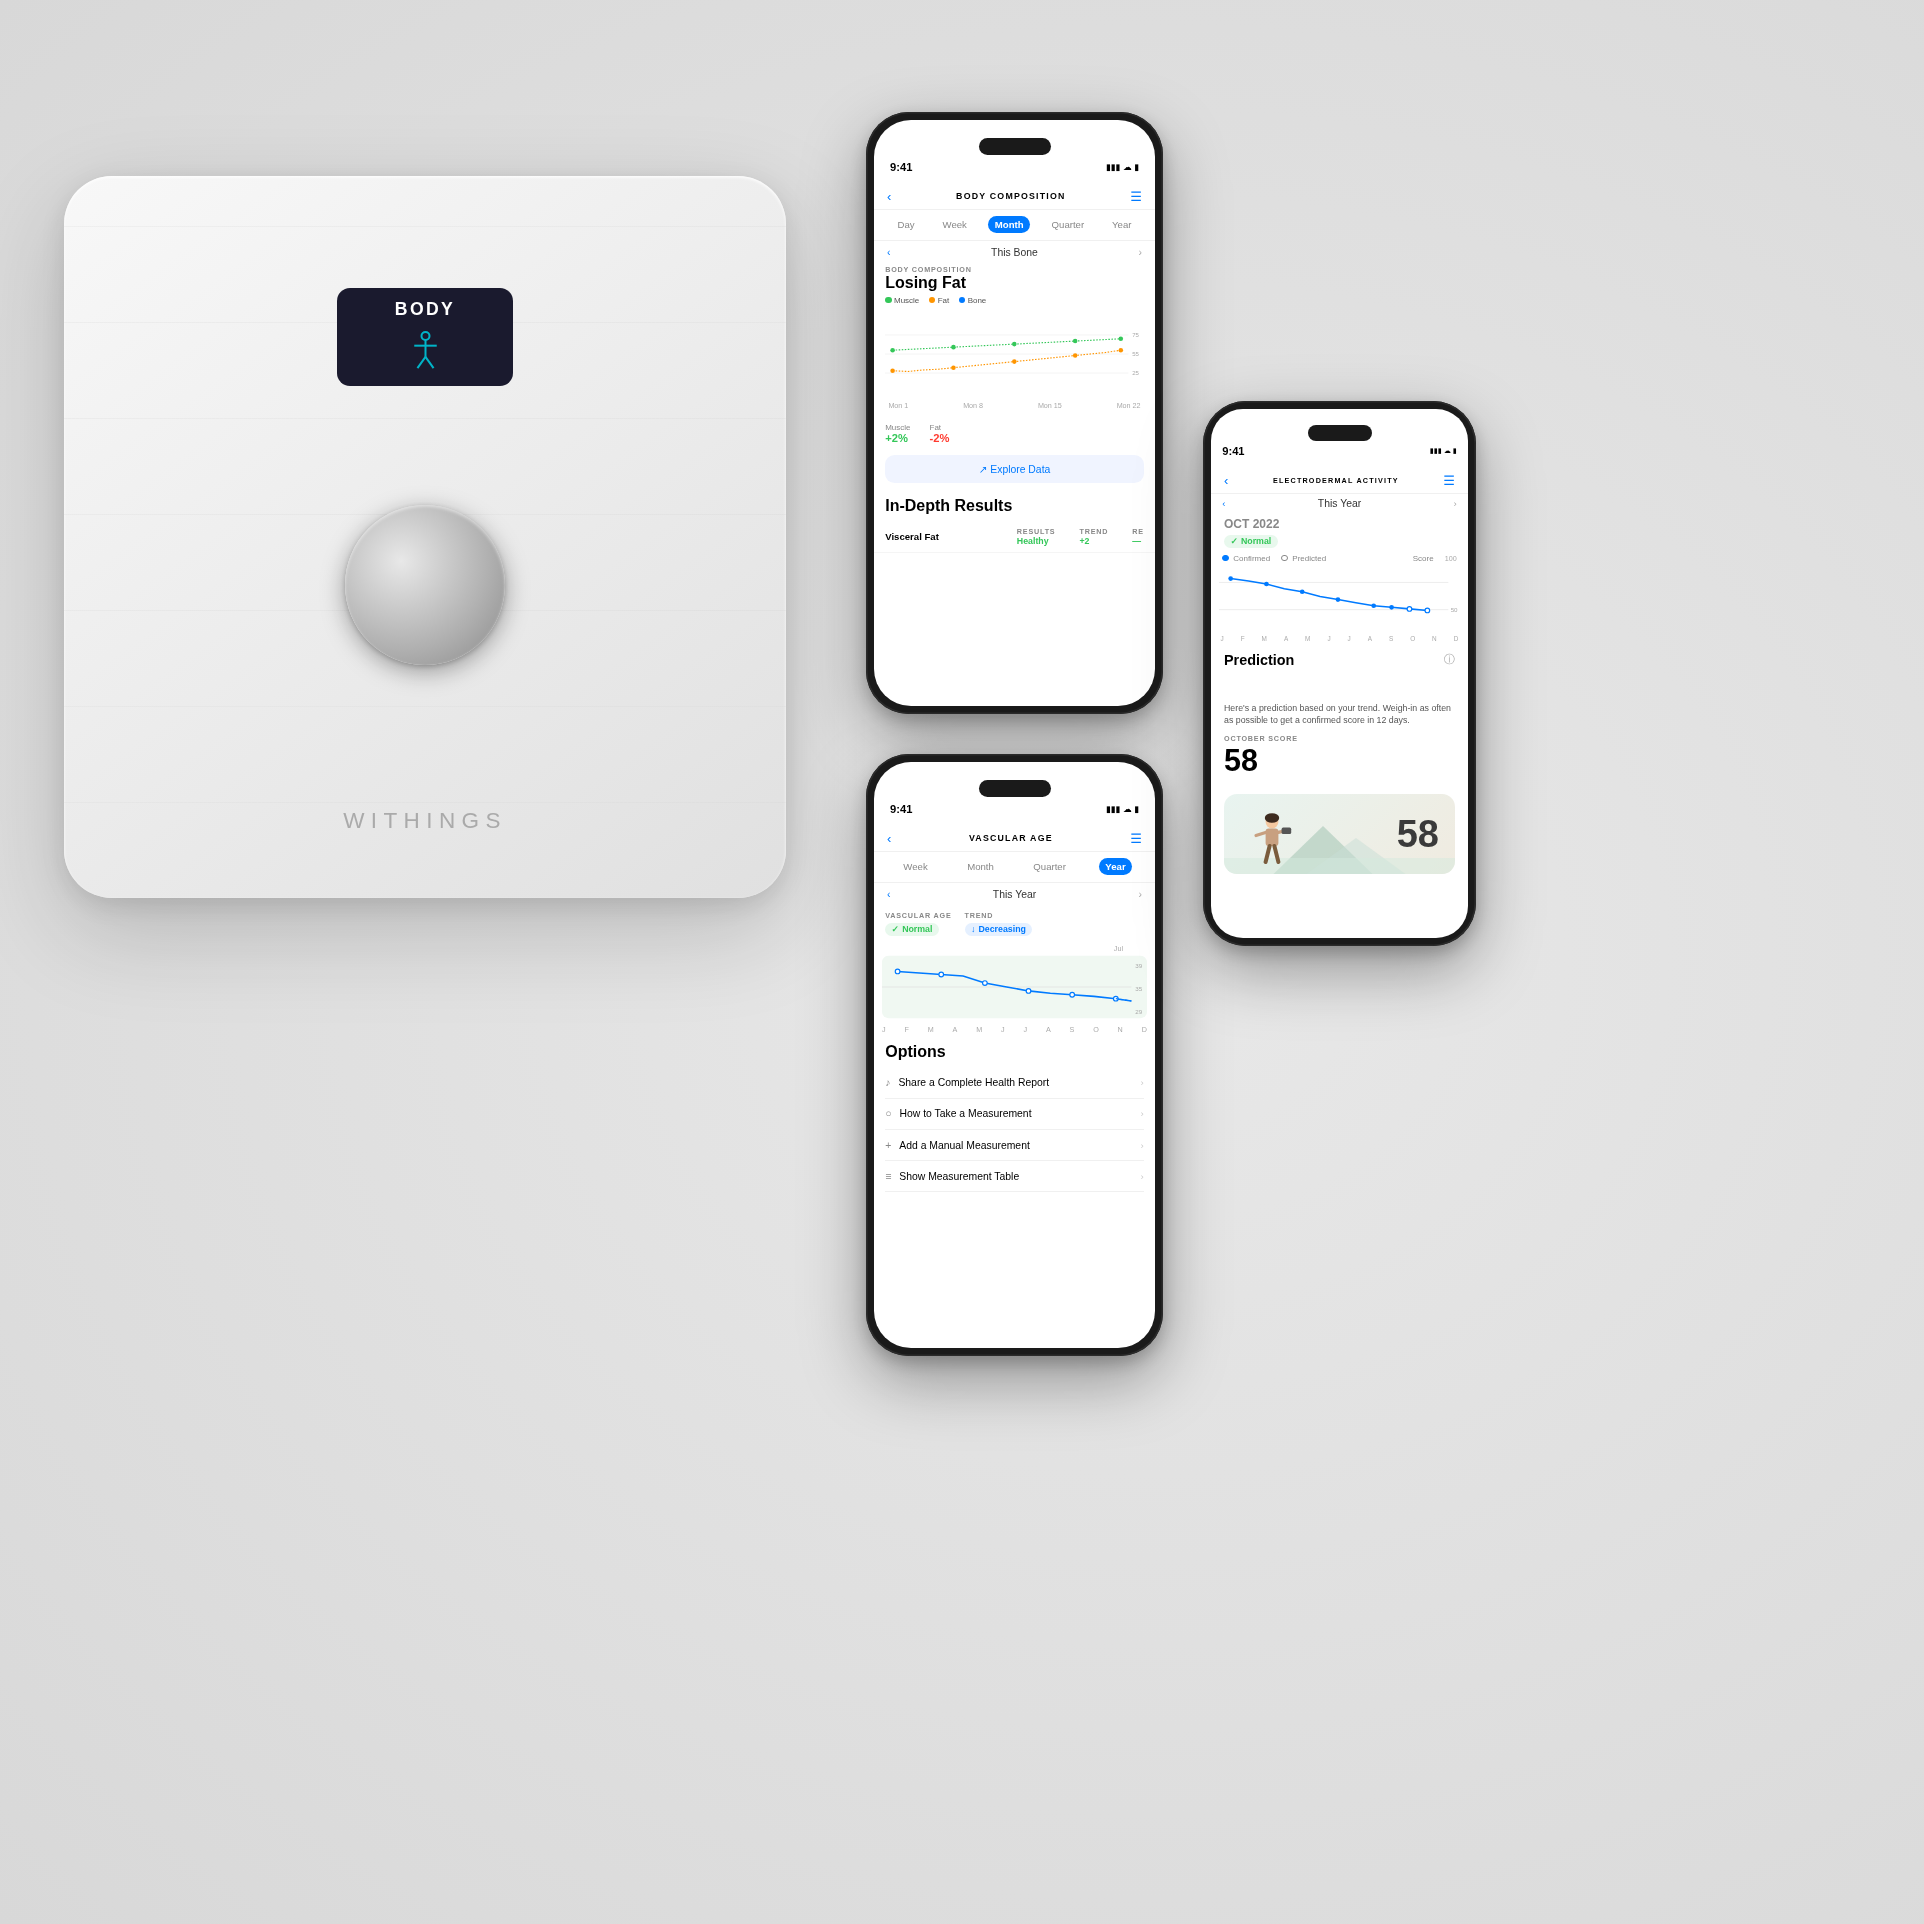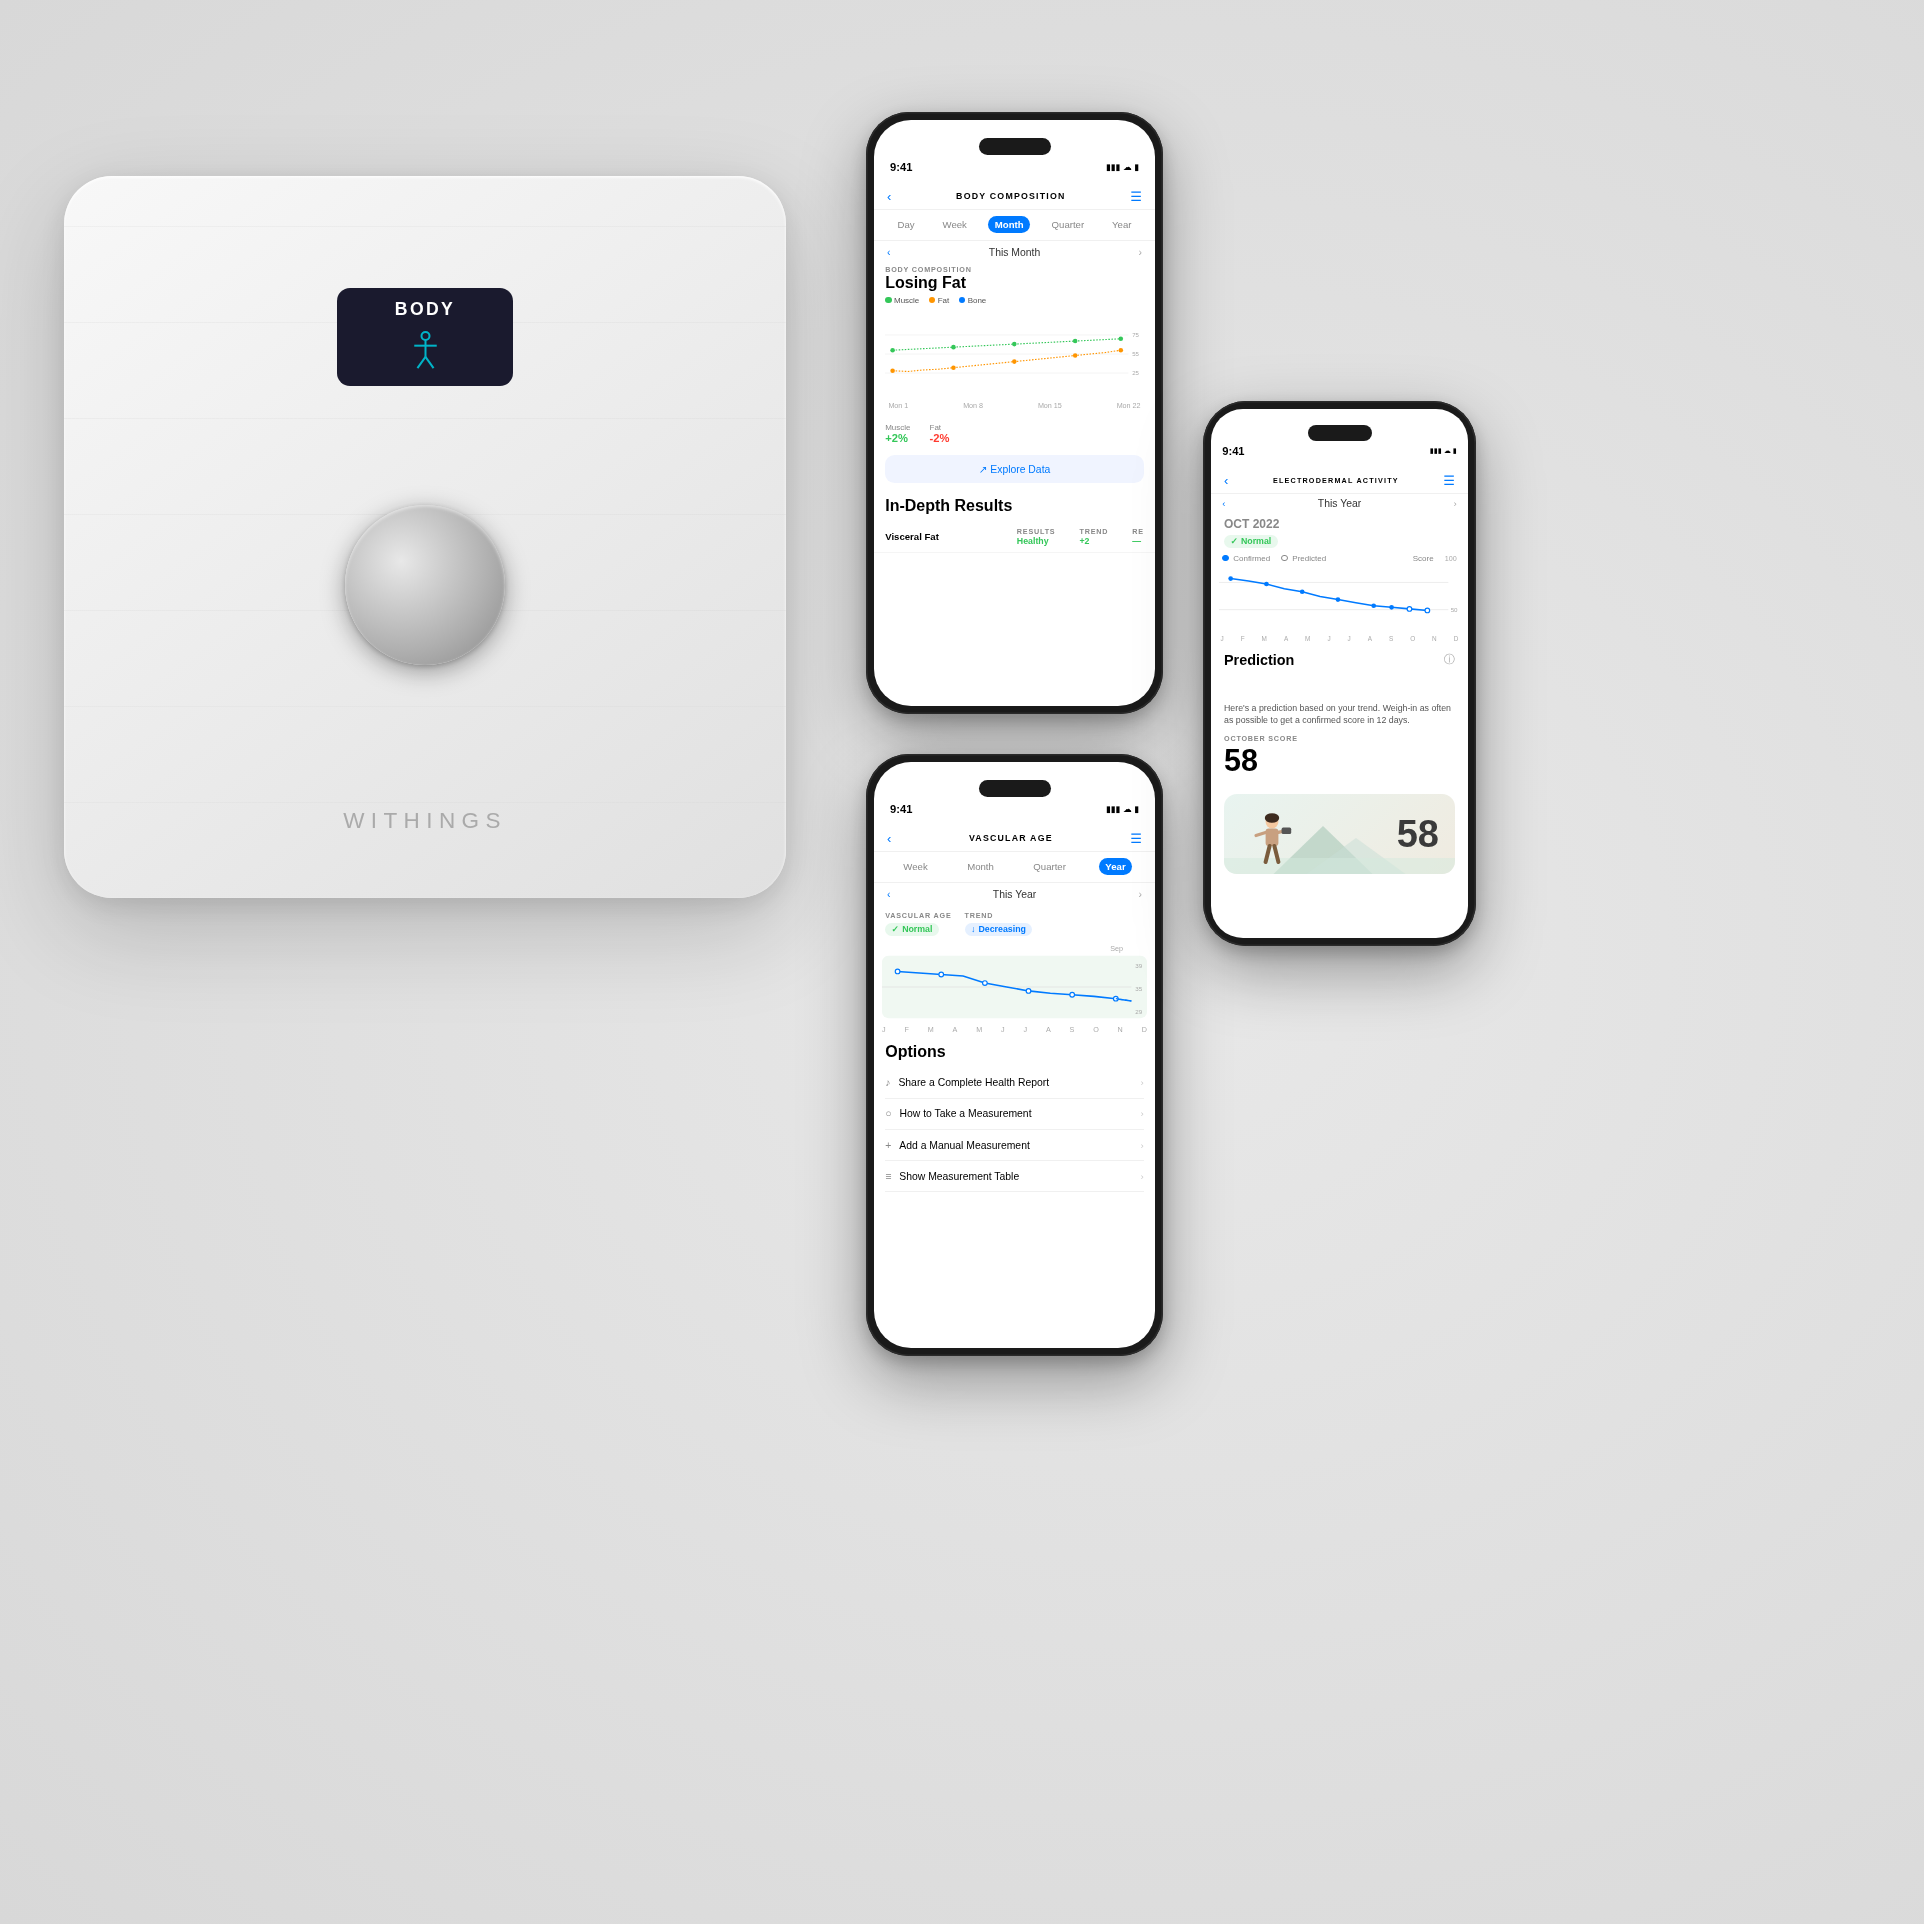--- a/index.html
+++ b/index.html
@@ -654,21 +654,21 @@
     <div class="period-tabs">
       <span class="period-tab">Day</span>
       <span class="period-tab">Week</span>
       <span class="period-tab active">Month</span>
       <span class="period-tab">Quarter</span>
       <span class="period-tab">Year</span>
     </div>
 
     <div class="month-nav">
       <span style="color:#007AFF">‹</span>
-      <span class="month-nav-title">This Month</span>
+      <span class="month-nav-title">This Bone</span>
       <span style="color:#aaa">›</span>
     </div>
 
     <div class="chart-section">
       <div class="chart-subtitle">BODY COMPOSITION</div>
       <div class="chart-title-big">Losing Fat</div>
 
       
       <div class="chart-legend">
         <span><span class="legend-dot" style="background:#34c759"></span>Muscle</span>
@@ -791,21 +791,21 @@
         <label>TREND</label>
         <span class="badge-blue">
           <span>↓</span>
           <span>Decreasing</span>
         </span>
       </div>
     </div>
 
     <div class="chart-wrapper" style="position:relative; margin: 3.2px 0;">
       
-      <div style="font-size:7.2px; color:#aaa; text-align:right; padding-right: 24px; margin-bottom: 1.6px;">Sep</div>
+      <div style="font-size:7.2px; color:#aaa; text-align:right; padding-right: 24px; margin-bottom: 1.6px;">Jul</div>
       <svg width="100%" height="64" viewBox="0 0 340 80" xmlns="http://www.w3.org/2000/svg">
 
         <rect x="0" y="0" width="340" height="80" fill="#f0f8f2" rx="8"></rect>
 
         <line x1="0" y1="40" x2="320" y2="40" stroke="#e0e0e0" stroke-width="1"></line>
 
         <text x="325" y="15" font-size="8" fill="#aaa">39</text>
         <text x="325" y="45" font-size="8" fill="#aaa">35</text>
         <text x="325" y="75" font-size="8" fill="#aaa">29</text>
 

